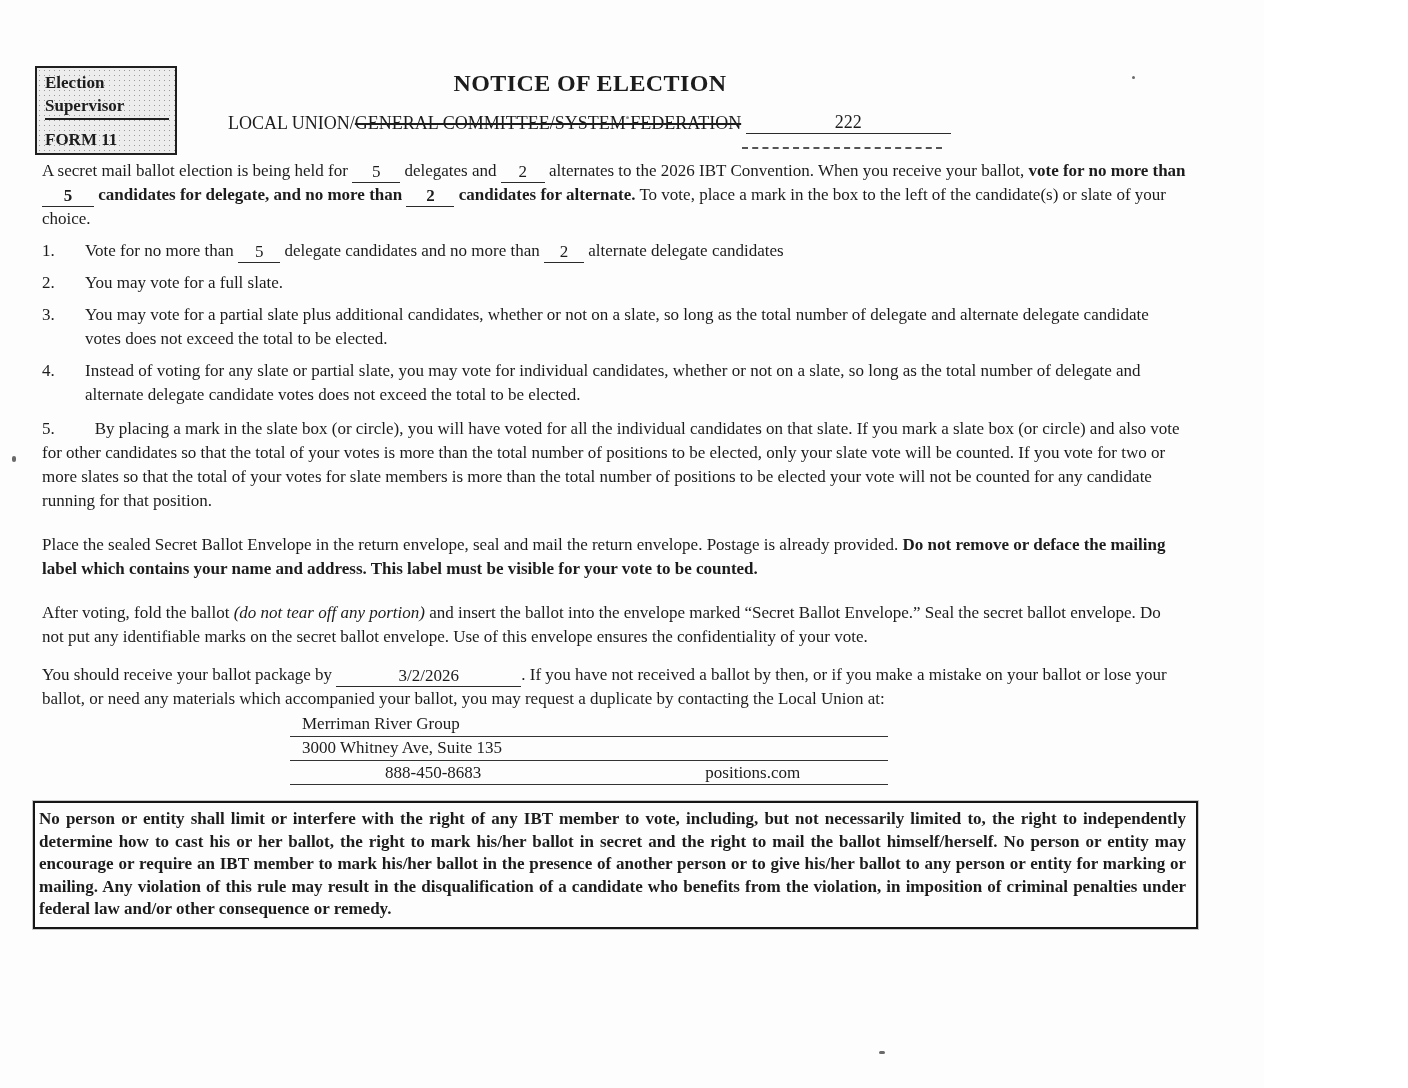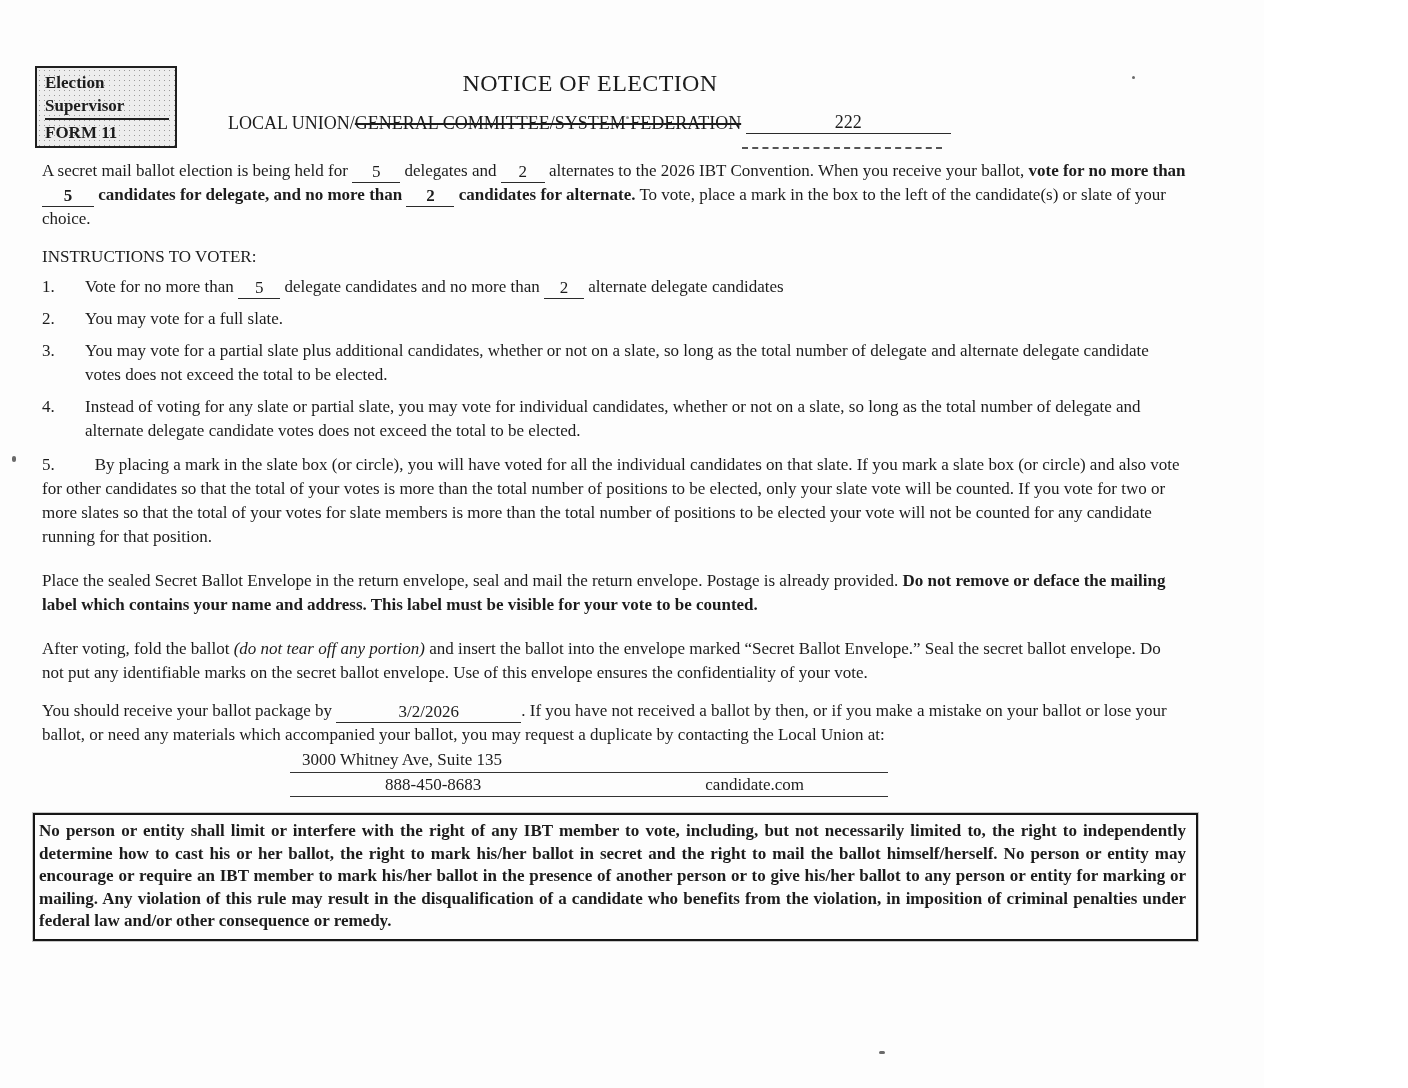--- a/index.html
+++ b/index.html
@@ -10,25 +10,25 @@
   
   .form-box{
     position:absolute;left:35px;top:66px;width:124px;
     border:2px solid #1f1f1f;
     padding:3px 6px 2px 8px;
     background-color:#ededed;
     background-image:radial-gradient(#9b9b9b 0.8px, rgba(0,0,0,0) 0.9px);
     background-size:5px 5px;
     font-weight:bold;font-size:17px;line-height:23px;
   }
-  .form-box .line3{border-top:2px solid #1f1f1f;margin-top:1px;padding-top:1px;}
+  .form-box .line3{border-top:2px solid #1f1f1f;margin-top:1px;padding-top:8px;}
   
   .title{
     margin:0 0 0 150px;padding-top:70px;width:880px;text-align:center;
-    font-size:24px;font-weight:normal;letter-spacing:0.4px;
+    font-size:24px;font-weight:bold;letter-spacing:0.4px;
   }
   .local-line{margin:15px 0 0 228px;font-size:18px;}
   .strike{text-decoration:line-through;text-decoration-thickness:2px;}
   .blank{
     display:inline-block;border-bottom:1.6px solid #2a2a2a;
     text-align:center;vertical-align:bottom;line-height:21px;
   }
   .w205{width:205px}.w48{width:48px}.w44{width:44px}.w52{width:52px}
   .w42{width:42px}.w40{width:40px}.w215{width:215px}.w185{width:185px}
   .uline{text-decoration:underline;text-underline-offset:3px;}
@@ -86,21 +86,20 @@
     <span class="blank w44">2</span>
     <span>alternates to the 2026 IBT Convention.  When you receive your ballot,</span>
     <b>vote for no more than</b>
     <b><span class="blank w52">5</span></b>
     <b>candidates for delegate, and no more than</b>
     <b><span class="blank w48">2</span></b>
     <b>candidates for alternate.</b>
     <span>To vote, place a mark in the box to the left of the candidate(s) or slate of your choice.</span>
   </p>
 
-  <div class="instr-head">INSTRUCTIONS TO VOTER:</div>
 
   <div class="irow">
     <span class="inum">1.</span>
     <span class="ibody">
       <span>Vote for no more than</span>
       <span class="blank w42">5</span>
       <span>delegate candidates and no more than</span>
       <span class="blank w40">2</span>
       <span>alternate delegate candidates</span>
     </span>
@@ -136,24 +135,25 @@
     <span>and insert the ballot into the envelope marked “Secret Ballot Envelope.”  Seal the secret ballot envelope. Do not put any identifiable marks on the secret ballot envelope. Use of this envelope ensures the confidentiality of your vote.</span>
   </p>
 
 
   <p class="pkg">
     <span>You should receive your ballot package by</span>
     <span class="blank w185">3/2/2026</span><span>.  If you have not received a ballot by then, or if you make a mistake on your ballot or lose your ballot, or need any materials which accompanied your ballot, you may request a duplicate by contacting the Local Union at:</span>
   </p>
 
   <div class="contact">
+    <div class="crow">Merriman River Group</div>
     <div class="crow">3000 Whitney Ave, Suite 135</div>
     <div class="crow-phone">
       <span class="phone">888-450-8683</span>
-      <span class="web">candidate.com</span>
+      <span class="web">positions.com</span>
     </div>
   </div>
 
   <div class="legal">No person or entity shall limit or interfere with the right of any IBT member to vote, including, but not necessarily limited to, the right to independently determine how to cast his or her ballot, the right to mark his/her ballot in secret and the right to mail the ballot himself/herself. No person or entity may encourage or require an IBT member to mark his/her ballot in the presence of another person or to give his/her ballot to any person or entity for marking or mailing. Any violation of this rule may result in the disqualification of a candidate who benefits from the violation, in imposition of criminal penalties under federal law and/or other consequence or remedy.</div>
 
   <div class="art" style="left:1132px;top:76px;width:3px;height:3px;"></div>
   <div class="art" style="left:626px;top:116px;width:3px;height:3px;background:#8a8a8a;"></div>
   <div class="art" style="left:12px;top:456px;width:4px;height:6px;border-radius:2px;"></div>
   <div class="art" style="left:879px;top:1051px;width:6px;height:3px;border-radius:2px;"></div>
   <div class="art-dash" style="left:742px;top:147px;width:200px;"></div>

